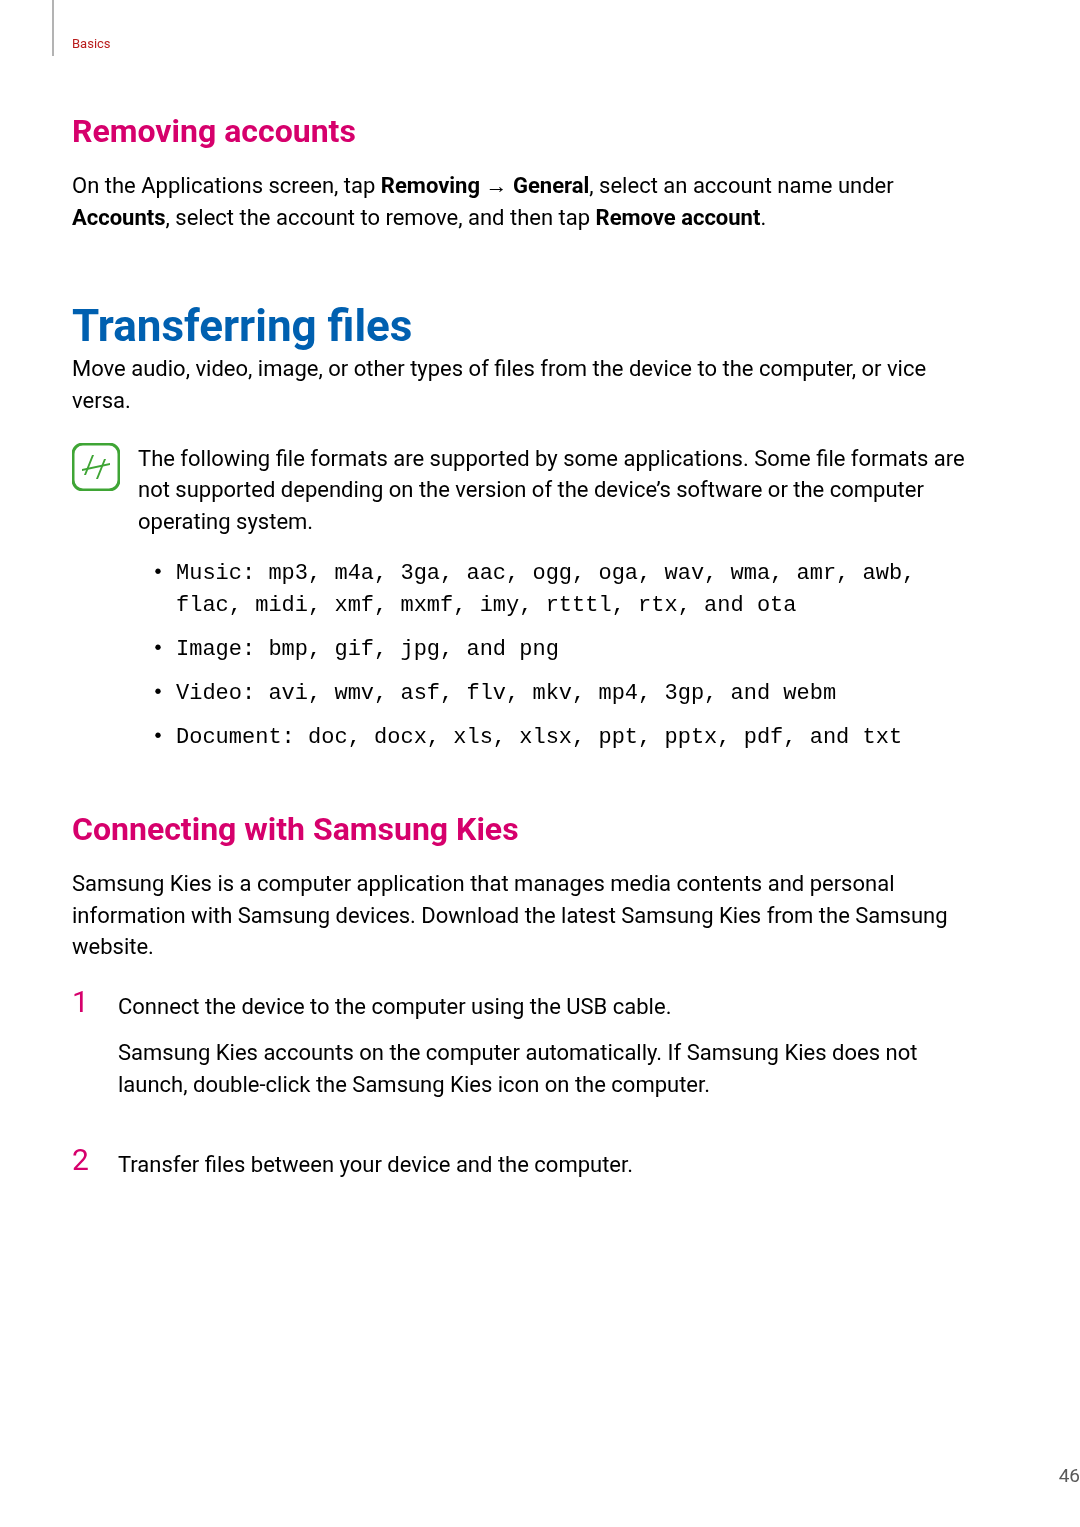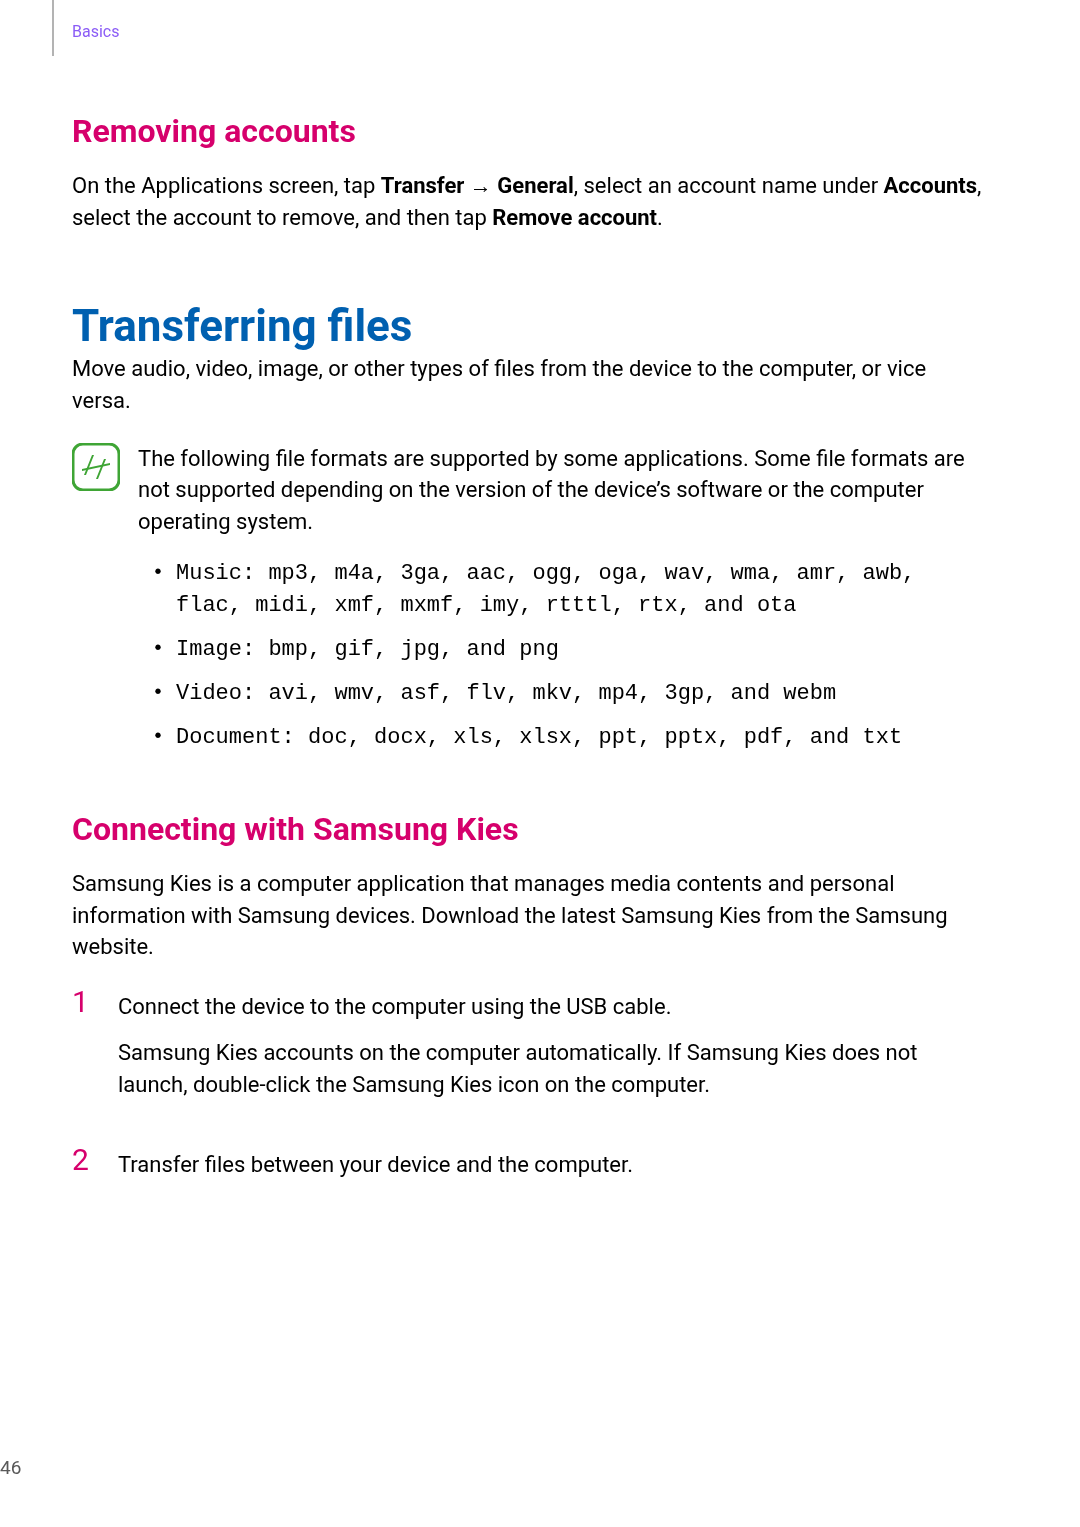--- a/index.html
+++ b/index.html
@@ -19,23 +19,23 @@
       position: absolute;
       left: 52px;
       top: 0;
       width: 2px;
       height: 56px;
       background: #b3b3b3;
     }
     .header-label {
       position: absolute;
       left: 72px;
-      top: 22px;
-      font-size: 16px;
-      color: #8b5cf6;
+      top: 36px;
+      font-size: 13px;
+      color: #b91c1c;
     }
     .content {
       padding: 112px 92px 0 72px;
     }
     h2.subheading {
       font-size: 32px;
       font-weight: 700;
       color: #d6006c;
       margin-bottom: 20px;
     }
@@ -115,40 +115,40 @@
       flex: 1;
     }
     .step-body p {
       font-size: 22px;
       line-height: 1.45;
       color: #000;
       margin-bottom: 14px;
     }
     .page-number {
       position: absolute;
-      bottom: 48px;
+      bottom: 40px;
       left: 0;
       right: 0;
-      text-align: left;
+      text-align: right;
       font-size: 19px;
       color: #595959;
     }
   </style>
 </head>
 <body>
 
 <div class="page">
   <div class="header-rule"></div>
   <div class="header-label">Basics</div>
 
   <div class="content">
 
     <h2 class="subheading">Removing accounts</h2>
     <p class="body">
-      <span>On the Applications screen, tap </span><span class="bold">Transfer</span><span class="arrow"> → </span><span class="bold">General</span><span>, select an account name under </span><span class="bold">Accounts</span><span>, select the account to remove, and then tap </span><span class="bold">Remove account</span><span>.</span>
+      <span>On the Applications screen, tap </span><span class="bold">Removing</span><span class="arrow"> → </span><span class="bold">General</span><span>, select an account name under </span><span class="bold">Accounts</span><span>, select the account to remove, and then tap </span><span class="bold">Remove account</span><span>.</span>
     </p>
 
     <h1 class="main-heading">Transferring files</h1>
     <p class="body">Move audio, video, image, or other types of files from the device to the computer, or vice versa.</p>
 
     <div class="note-block">
       <div class="note-icon">
         <svg viewBox="0 0 48 48" width="48" height="48">
           <rect x="1" y="1" width="46" height="46" rx="10" ry="10" fill="none" stroke="#3fa535" stroke-width="3"></rect>
           <path d="M 12 32 L 20 12 L 22 12 L 14 32 Z" fill="#3fa535"></path>

